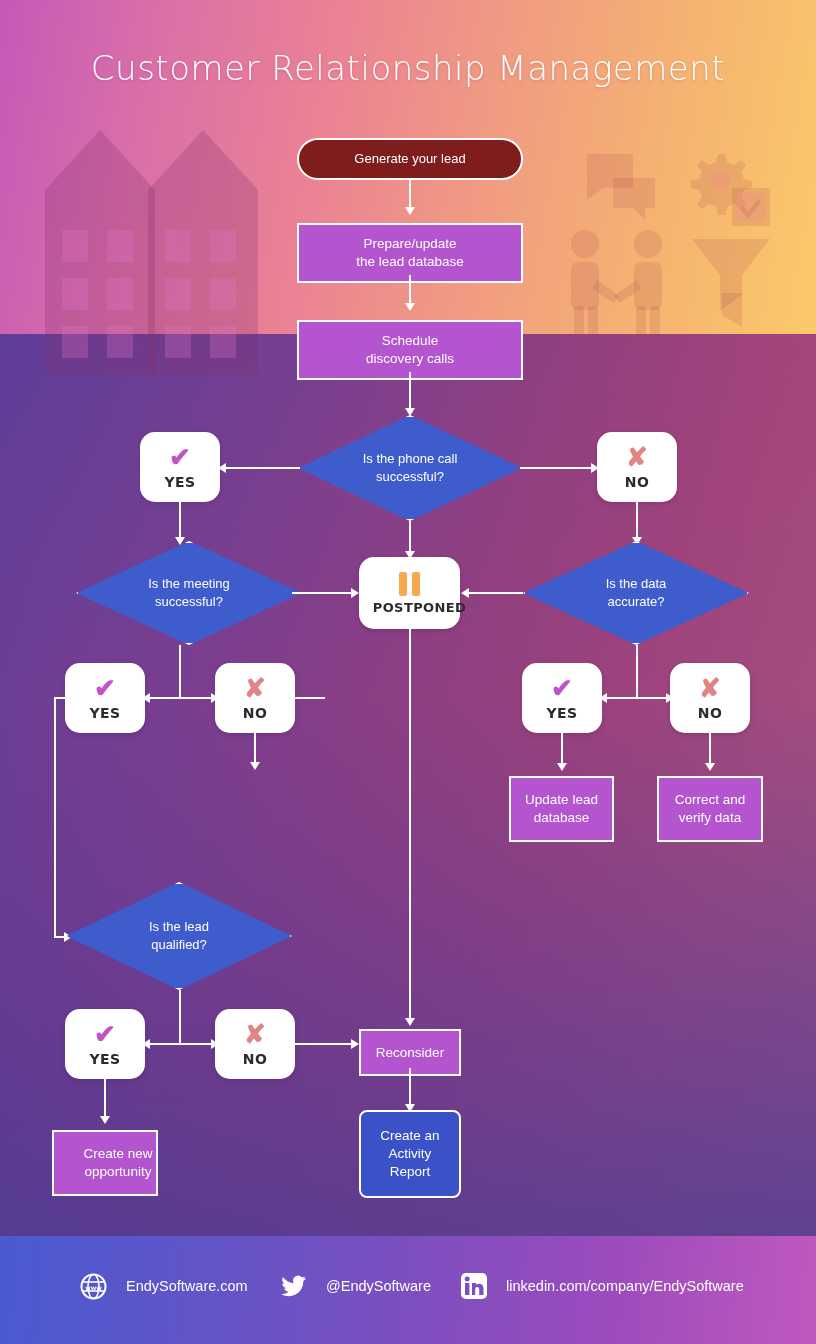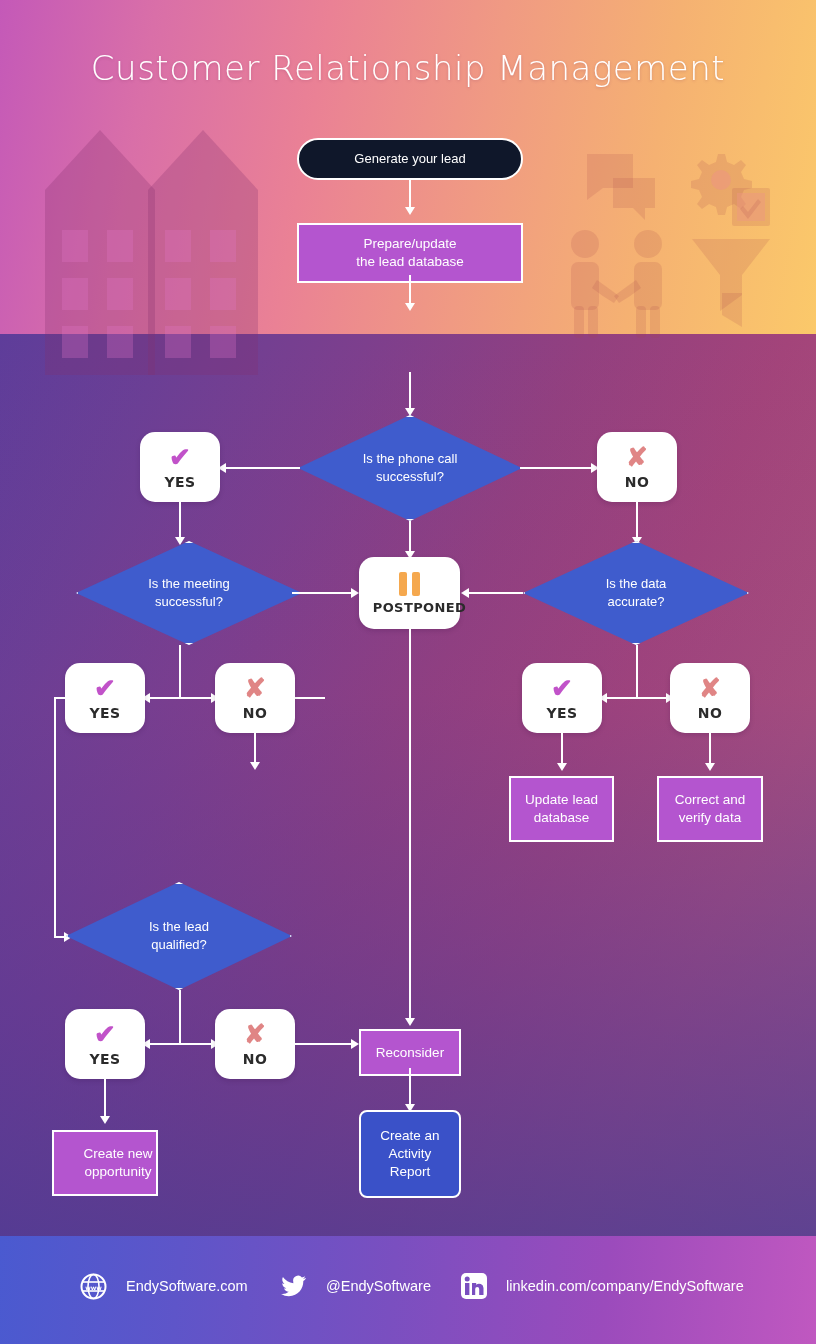--- a/index.html
+++ b/index.html
@@ -36,21 +36,21 @@
     position:absolute; top:48px; left:0; width:816px; text-align:center;
     color:#ffffff; font-size:34px; letter-spacing:0.5px; font-weight:300;
     font-family:"DejaVu Sans", sans-serif;
     text-shadow:0 1px 3px rgba(120,40,90,0.25);
   }
 
   
   .node { position:absolute; display:flex; align-items:center; justify-content:center;
           text-align:center; color:#fff; line-height:1.32; }
 
-  .pill { background:#0f172a; border:2px solid #ffffff; border-radius:26px; font-size:13px; }
+  .pill { background:#7f1d1d; border:2px solid #ffffff; border-radius:26px; font-size:13px; }
   .rbox { background:#3a51c8; border:2px solid #ffffff; border-radius:8px; font-size:14px; }
   .proc { background:#b455cf; border:2px solid #ffffff; font-size:13.5px;margin-top:8px; }
 
   .diamond { position:absolute; }
   .diamond .dshape { position:absolute; inset:0;
       background:#3f5ccd; border:2px solid #fff;
       clip-path:polygon(50% 0%,100% 50%,50% 100%,0% 50%); }
   .diamond .dlabel { position:absolute; inset:0; display:flex; align-items:center;
       justify-content:center; text-align:center; color:#fff; font-size:13px; line-height:1.35; z-index:2; }
 
@@ -164,20 +164,24 @@
   <div class="ln lnv" style="left:409px; top:180px; height:29px;"></div>
   <div class="arrowhead ar-down" style="left:405px; top:207px;"></div>
 
   <div class="node proc" style="left:297px; top:215px; width:226px; height:60px; flex-direction:column;">
     <span>Prepare/update</span>
     <span>the lead database</span>
   </div>
   <div class="ln lnv" style="left:409px; top:275px; height:30px;"></div>
   <div class="arrowhead ar-down" style="left:405px; top:303px;"></div>
 
+  <div class="node proc" style="left:297px; top:312px; width:226px; height:60px; flex-direction:column;">
+    <span>Schedule</span>
+    <span>discovery calls</span>
+  </div>
   <div class="ln lnv" style="left:409px; top:372px; height:38px;"></div>
   <div class="arrowhead ar-down" style="left:405px; top:408px;"></div>
 
   <div class="diamond" style="left:298px; top:415px; width:224px; height:106px;">
     <div class="dshape"></div>
     <div class="dlabel">
       <div>
         <div>Is the phone call</div>
         <div>successful?</div>
       </div>

